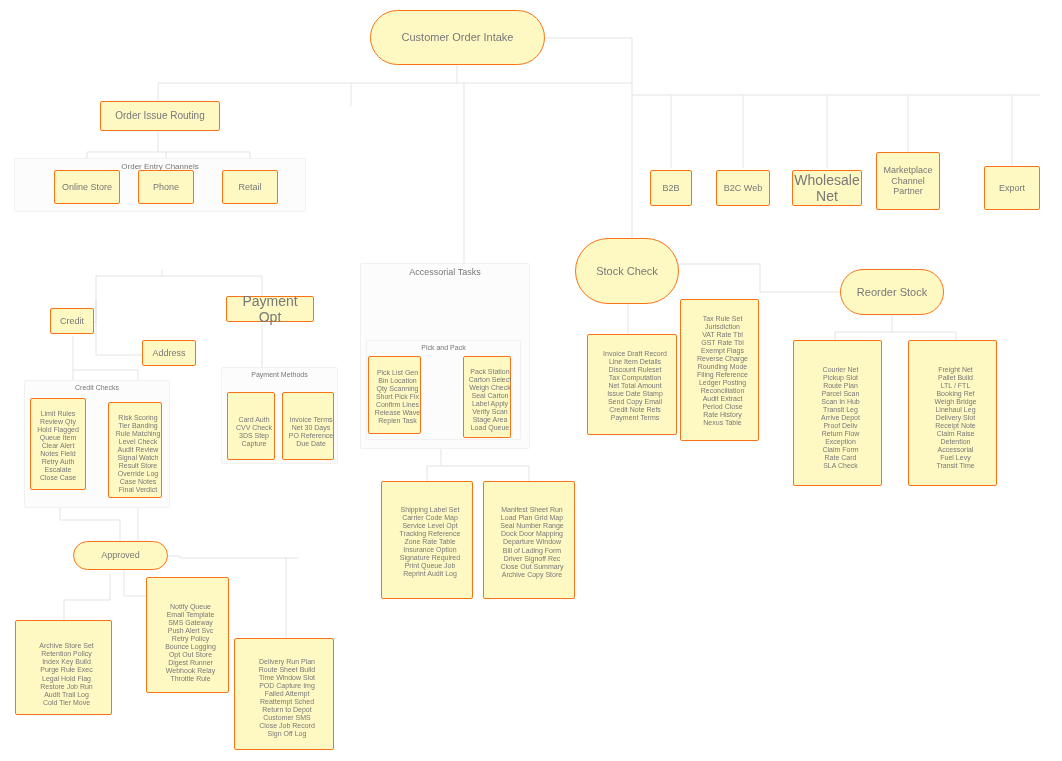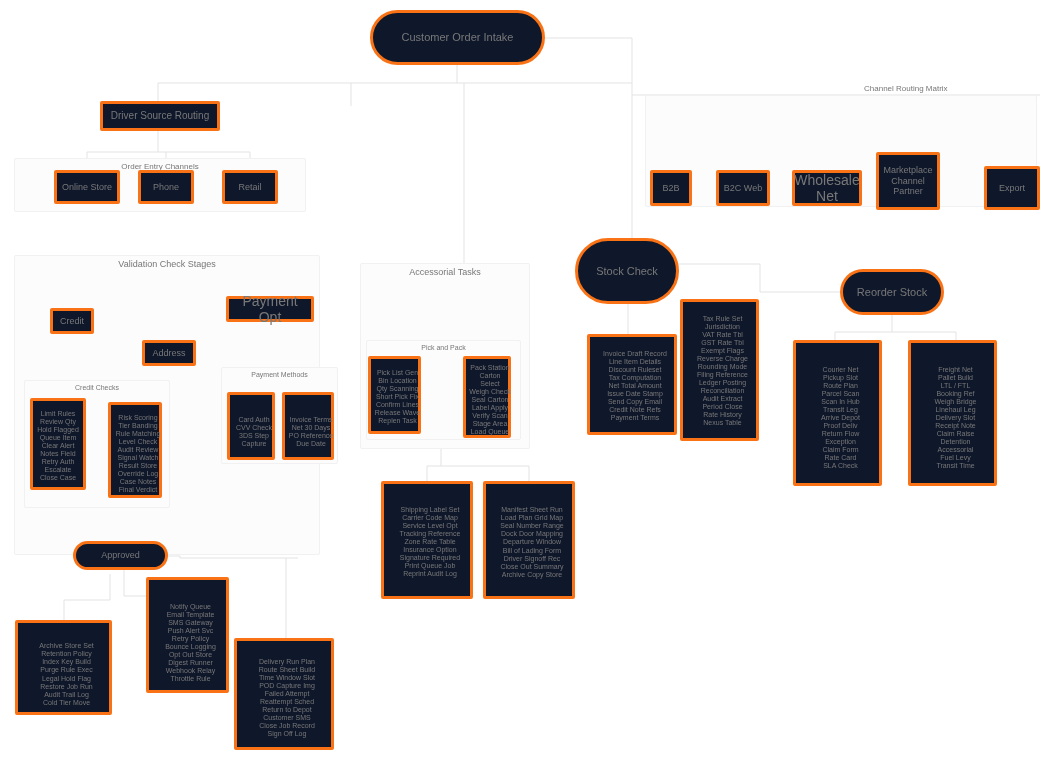--- a/index.html
+++ b/index.html
@@ -3,22 +3,22 @@
 <meta charset="utf-8">
 <title>Sales Process Flowchart</title>
 <style>
   html,body{margin:0;padding:0;background:#ffffff;}
   body{width:1062px;height:761px;overflow:hidden;
        font-family:"Liberation Sans",sans-serif;}
   #canvas{position:relative;width:1062px;height:761px;background:#ffffff;}
   #wire{position:absolute;left:0;top:0;pointer-events:none;}
   .node{position:absolute;box-sizing:border-box;
         display:flex;align-items:center;justify-content:center;
-        text-align:center;color:#787878;background:#0f172a;
-        border:3px solid #f97316;}
+        text-align:center;color:#787878;background:#fef9c3;
+        border:1px solid #f97316;}
   .node .lbl{display:block;padding:0 3px;line-height:1.15;white-space:pre-line;}
   .node.list{align-items:flex-start;padding-top:4px;}
   .node.list{flex-direction:column;}
   .node.list .lbl{width:100%;}
   .node .row{display:block;width:100%;}
   .proc{border-radius:2px;}
   .term{border-radius:999px;}
   .group{position:absolute;box-sizing:border-box;background:#fcfcfc;border:1px solid #f1f1f1;border-radius:2px;display:block;}
   .group > .ghead{position:absolute;left:0;right:0;top:3px;text-align:center;
          color:#777;}
@@ -65,43 +65,37 @@
     <path d="M 110 574 L 110 600 L 64 600 L 64 620" fill="none" stroke="#e3e3e3" stroke-width="1"></path>
     <path d="M 87 152 L 250 152" fill="none" stroke="#e3e3e3" stroke-width="1"></path>
     <path d="M 158 131 L 158 152" fill="none" stroke="#e3e3e3" stroke-width="1"></path>
     <path d="M 87 152 L 87 170" fill="none" stroke="#e3e3e3" stroke-width="1"></path>
     <path d="M 166 152 L 166 170" fill="none" stroke="#e3e3e3" stroke-width="1"></path>
     <path d="M 250 152 L 250 170" fill="none" stroke="#e3e3e3" stroke-width="1"></path>
   </svg>
   <div class="group" style="left:14px;top:158px;width:292px;height:54px;">
     <div class="ghead" style="font-size:8px;">Order Entry Channels</div>
   </div>
-  <div class="group" style="left:14px;top:255px;width:306px;height:300px;">
-    <div class="ghead" style="font-size:9px;">Validation Check Stages</div>
-  </div>
   <div class="group" style="left:360px;top:263px;width:170px;height:186px;">
     <div class="ghead" style="font-size:9px;">Accessorial Tasks</div>
   </div>
-  <div class="group" style="left:645px;top:95px;width:392px;height:112px;">
-    <div class="ghead" style="font-size:8px;left:218px;right:auto;text-align:left;top:-12px;">Channel Routing Matrix</div>
-  </div>
   <div class="group" style="left:221px;top:367px;width:117px;height:97px;">
     <div class="ghead" style="font-size:7px;">Payment Methods</div>
   </div>
   <div class="group" style="left:24px;top:380px;width:146px;height:128px;">
     <div class="ghead" style="font-size:7px;">Credit Checks</div>
   </div>
   <div class="group" style="left:366px;top:340px;width:155px;height:100px;">
     <div class="ghead" style="font-size:7px;">Pick and Pack</div>
   </div>
   <div class="node term" style="left:370px;top:10px;width:175px;height:55px;font-size:11px;">
     <span class="lbl">Customer Order Intake</span>
   </div>
   <div class="node proc" style="left:100px;top:101px;width:120px;height:30px;font-size:10px;">
-    <span class="lbl">Driver Source Routing</span>
+    <span class="lbl">Order Issue Routing</span>
   </div>
   <div class="node proc" style="left:54px;top:170px;width:66px;height:34px;font-size:9px;">
     <span class="lbl">Online Store</span>
   </div>
   <div class="node proc" style="left:138px;top:170px;width:56px;height:34px;font-size:9px;">
     <span class="lbl">Phone</span>
   </div>
   <div class="node proc" style="left:222px;top:170px;width:56px;height:34px;font-size:9px;">
     <span class="lbl">Retail</span>
   </div>

